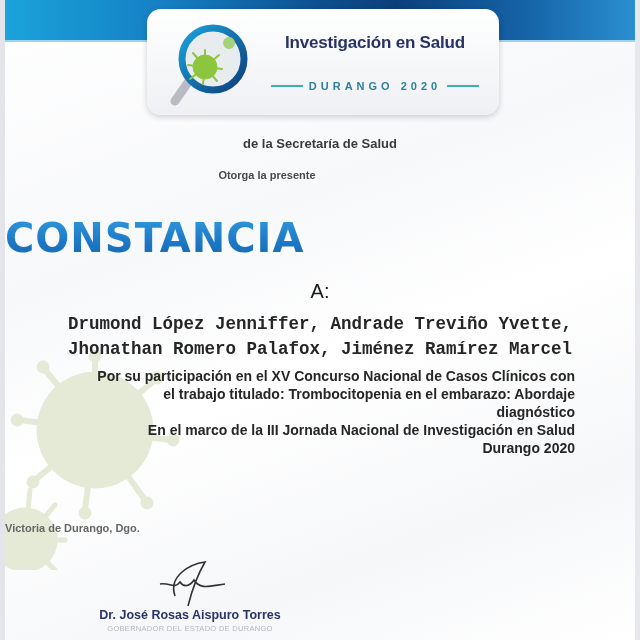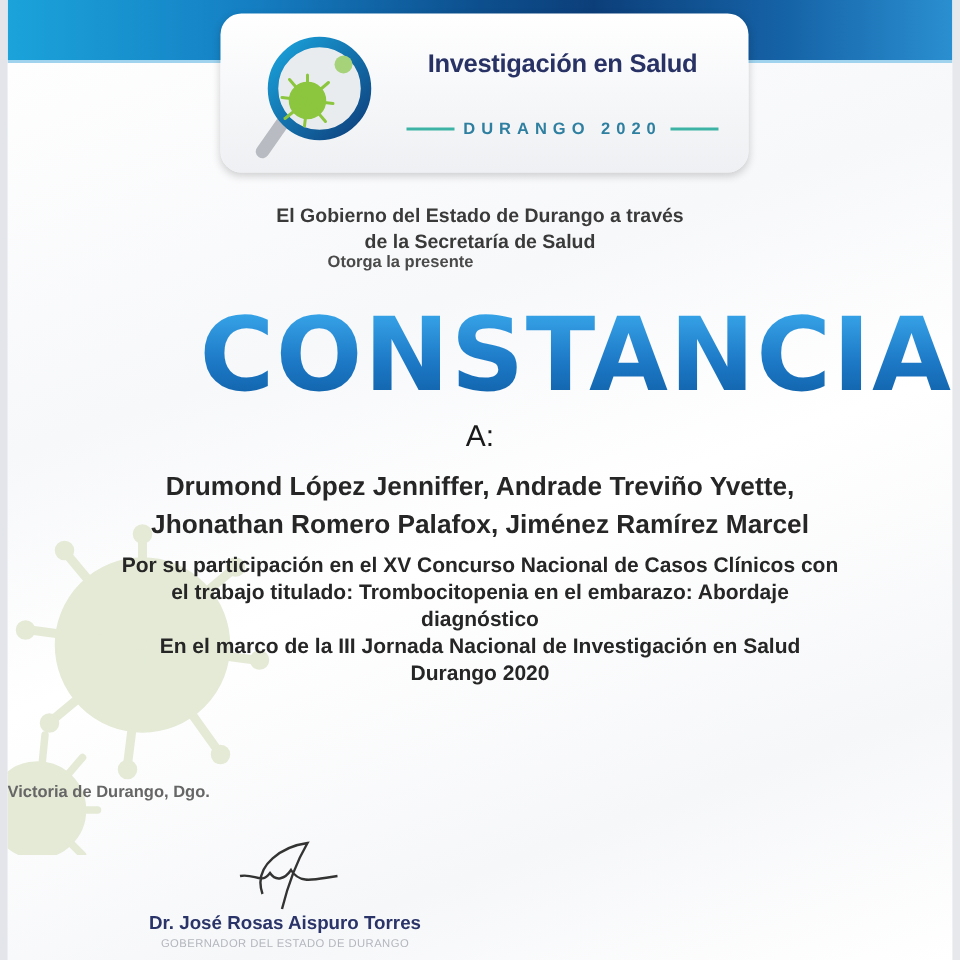--- a/index.html
+++ b/index.html
@@ -40,36 +40,36 @@
   .logo-sub span.txt { color:#2e7fa0; font-size:11px; letter-spacing:4px; font-weight:bold; }
   .issuer {
     position:absolute; left:0; top:135px; width:630px; text-align:center;
     color:#3a3a3a; font-size:13px; line-height:17px; font-weight:bold;
   }
   .grants {
     position:absolute; left:0; top:169px; width:524px; text-align:center;
     color:#4a4a4a; font-size:11px; font-weight:bold;
   }
   .title {
-    position:absolute; left:0; top:208px; width:630px; text-align:right;
-    font-family:"DejaVu Sans", sans-serif; font-weight:bold; font-size:68px; letter-spacing:1px;
+    position:absolute; left:0; top:208px; width:630px; text-align:left;
+    font-family:"DejaVu Sans", sans-serif; font-weight:bold; font-size:40px; letter-spacing:1px;
     line-height:60px;
     background:linear-gradient(180deg,#37a4e8 0%,#1d79c6 55%,#1060a8 100%);
     -webkit-background-clip:text; background-clip:text; color:transparent;
   }
   .to-label {
     position:absolute; left:0; top:280px; width:630px; text-align:center;
     color:#1a1a1a; font-size:20px;
   }
   .recipients {
     position:absolute; left:0; top:312px; width:630px; text-align:center;
-    color:#262626; font-size:17.5px; font-weight:bold; line-height:25px;
+    color:#262626; font-size:17.5px; font-weight:bold; line-height:25px;font-family:Liberation Mono, monospace;
   }
   .body-text {
-    position:absolute; left:60px; top:367px; width:510px; text-align:center;
+    position:absolute; left:60px; top:367px; width:510px; text-align:right;
     color:#262626; font-size:14px; font-weight:bold; line-height:18px;
   }
   .date {
     position:absolute; left:0; top:506px; width:630px; text-align:center;
     color:#555; font-size:13px; font-weight:bold; line-height:16px;
   }
   .place {
     position:absolute; left:0; top:522px; width:630px; text-align:left;
     color:#666; font-size:11px; font-weight:bold;
   }
@@ -147,21 +147,20 @@
       <div>Investigación en Salud</div>
     </div>
     <div class="logo-sub">
       <span class="line"></span>
       <span class="txt">DURANGO 2020</span>
       <span class="line"></span>
     </div>
   </div>
 
   <div class="issuer">
-    <div>El Gobierno del Estado de Durango a través</div>
     <div>de la Secretaría de Salud</div>
   </div>
   <div class="grants">Otorga la presente</div>
 
   <div class="title">CONSTANCIA</div>
   <div class="to-label">A:</div>
 
   <div class="recipients">
     <div>Drumond López Jenniffer, Andrade Treviño Yvette,</div>
     <div>Jhonathan Romero Palafox, Jiménez Ramírez Marcel</div>

